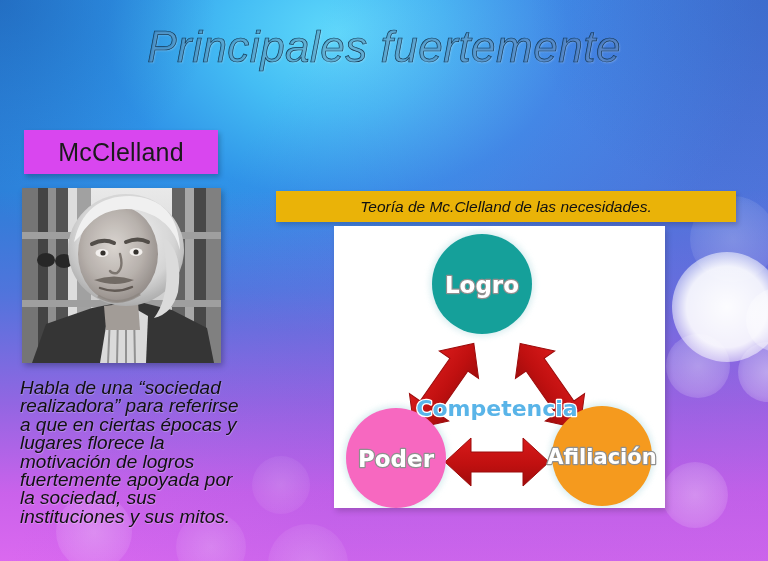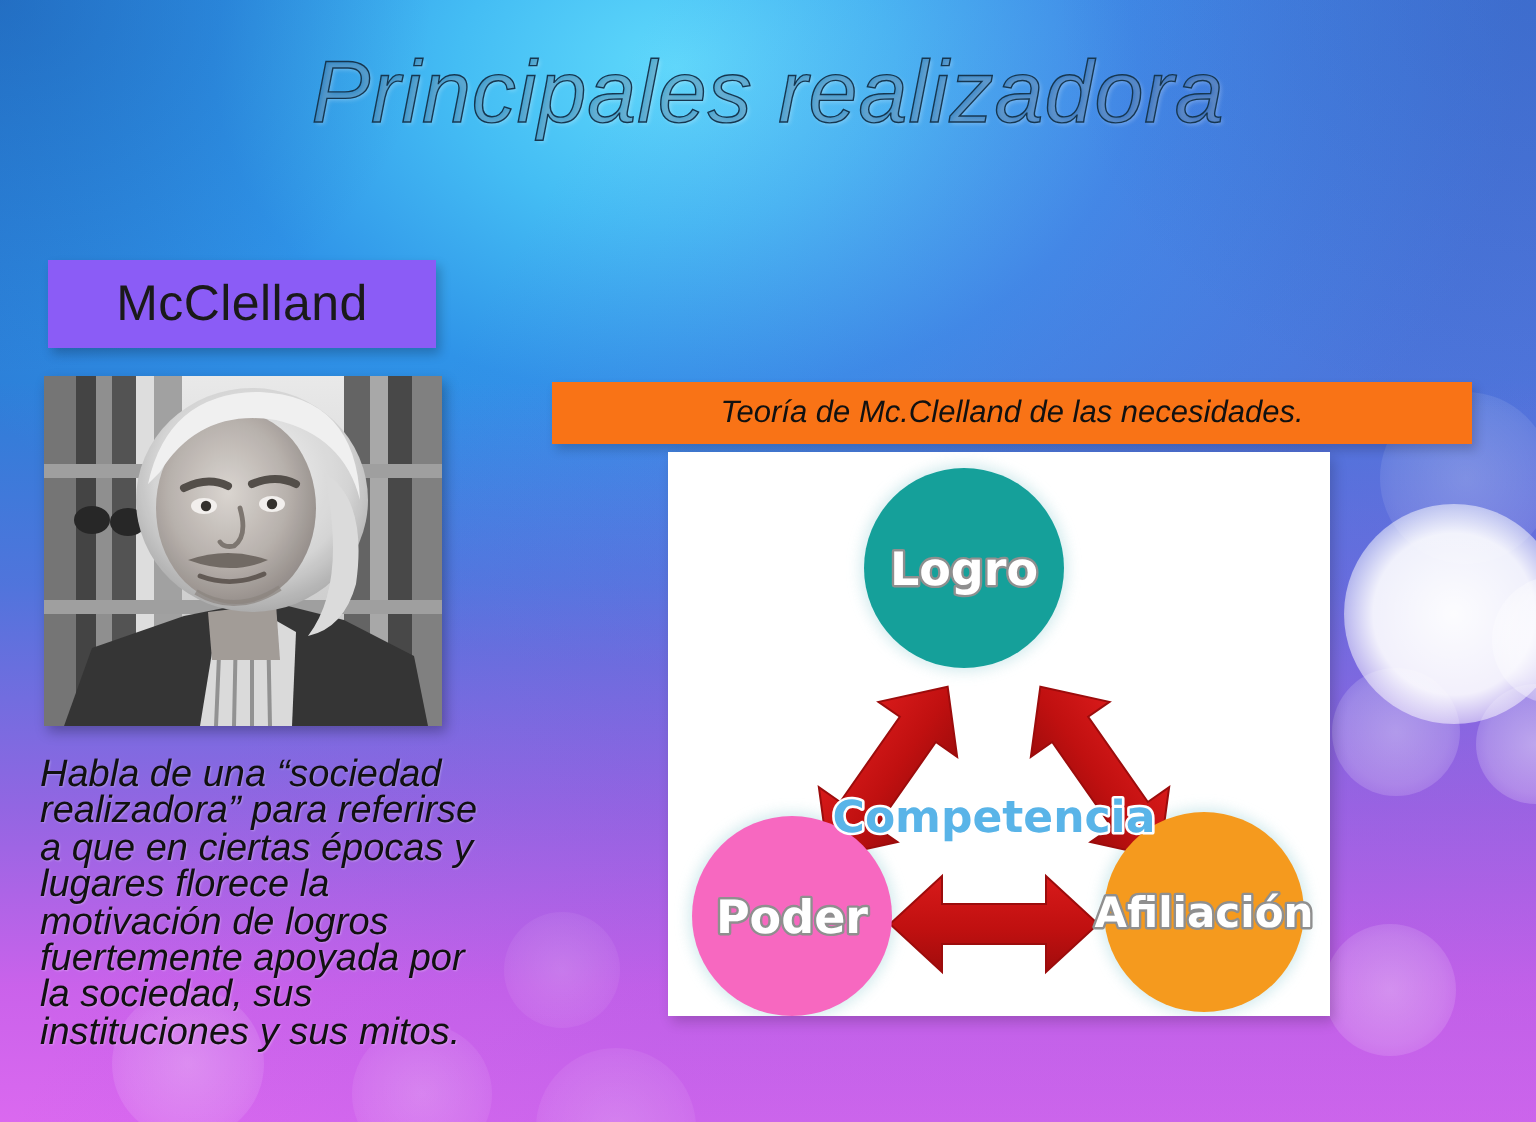--- a/index.html
+++ b/index.html
@@ -76,21 +76,21 @@
     white-space: nowrap;
   }
 
   
   #name-box {
     position: absolute;
     left: 24px;
     top: 130px;
     width: 194px;
     height: 44px;
-    background: #8b5cf6;
+    background: #d946ef;
     box-shadow: 2px 3px 5px rgba(0,0,0,0.22);
     display: flex;
     align-items: center;
     justify-content: center;
   }
   #name-box .label {
     font-size: 25px;
     color: #1a1a1a;
     letter-spacing: 0.2px;
   }
@@ -121,21 +121,21 @@
     text-shadow: 0.5px 0.5px 1px rgba(255,255,255,0.28);
   }
 
   
   #caption-box {
     position: absolute;
     left: 276px;
     top: 191px;
     width: 460px;
     height: 31px;
-    background: #f97316;
+    background: #eab308;
     box-shadow: 2px 3px 5px rgba(0,0,0,0.18);
     display: flex;
     align-items: center;
     justify-content: center;
   }
   #caption-box .label {
     font-size: 15.5px;
     font-style: italic;
     color: #111;
   }
@@ -181,21 +181,21 @@
   <div class="bokeh" style="left:746px;top:288px;width:64px;height:64px;background:radial-gradient(circle,rgba(255,255,255,0.72) 0%,rgba(255,255,255,0.5) 55%,rgba(255,255,255,0) 100%);"></div>
   <div class="bokeh" style="left:666px;top:334px;width:64px;height:64px;background:radial-gradient(circle,rgba(255,255,255,0.34) 0%,rgba(255,255,255,0.22) 58%,rgba(255,255,255,0) 100%);"></div>
   <div class="bokeh" style="left:738px;top:342px;width=60px;width:60px;height:60px;background:radial-gradient(circle,rgba(255,255,255,0.42) 0%,rgba(255,255,255,0.26) 58%,rgba(255,255,255,0) 100%);"></div>
   <div class="bokeh" style="left:662px;top:462px;width:66px;height:66px;background:radial-gradient(circle,rgba(255,255,255,0.30) 0%,rgba(255,255,255,0.18) 58%,rgba(255,255,255,0) 100%);"></div>
   <div class="bokeh" style="left:690px;top:196px;width:86px;height:86px;background:radial-gradient(circle,rgba(255,255,255,0.22) 0%,rgba(255,255,255,0.12) 60%,rgba(255,255,255,0) 100%);"></div>
   <div class="bokeh" style="left:56px;top:494px;width:76px;height:76px;background:radial-gradient(circle,rgba(255,255,255,0.26) 0%,rgba(255,255,255,0.14) 58%,rgba(255,255,255,0) 100%);"></div>
   <div class="bokeh" style="left:176px;top:512px;width:70px;height:70px;background:radial-gradient(circle,rgba(255,255,255,0.20) 0%,rgba(255,255,255,0.10) 58%,rgba(255,255,255,0) 100%);"></div>
   <div class="bokeh" style="left:252px;top:456px;width:58px;height:58px;background:radial-gradient(circle,rgba(255,255,255,0.16) 0%,rgba(255,255,255,0.08) 60%,rgba(255,255,255,0) 100%);"></div>
   <div class="bokeh" style="left:268px;top:524px;width:80px;height:80px;background:radial-gradient(circle,rgba(255,255,255,0.18) 0%,rgba(255,255,255,0.09) 60%,rgba(255,255,255,0) 100%);"></div>
 
-  <div id="title">Principales realizadora</div>
+  <div id="title">Principales fuertemente</div>
 
   <div id="name-box">
     <span class="label">McClelland</span>
   </div>
 
   <div id="photo">
     <svg width="199" height="175" viewBox="0 0 199 175">
       <defs>
         <linearGradient id="shelfG" x1="0" y1="0" x2="0" y2="1">
           <stop offset="0%" stop-color="#e8e8e8"></stop>

